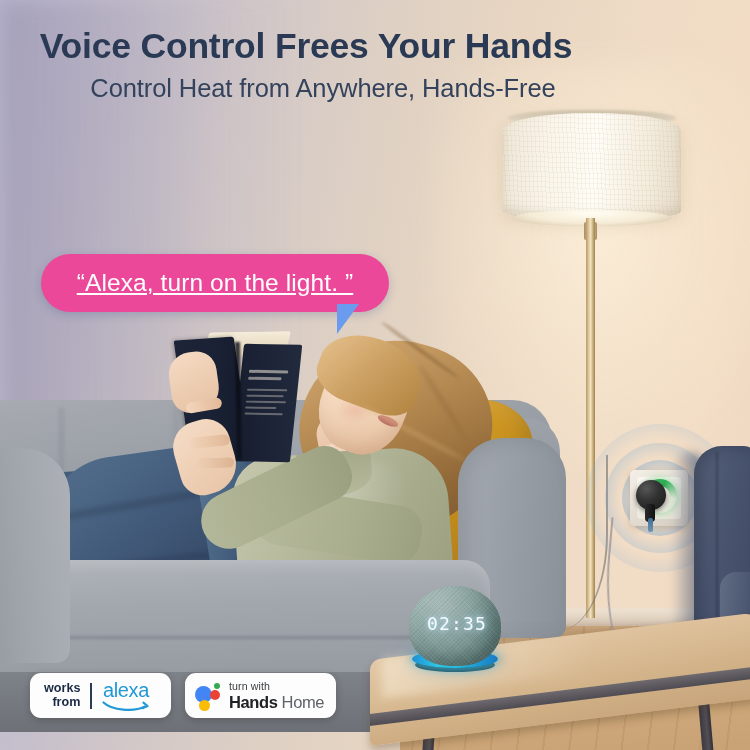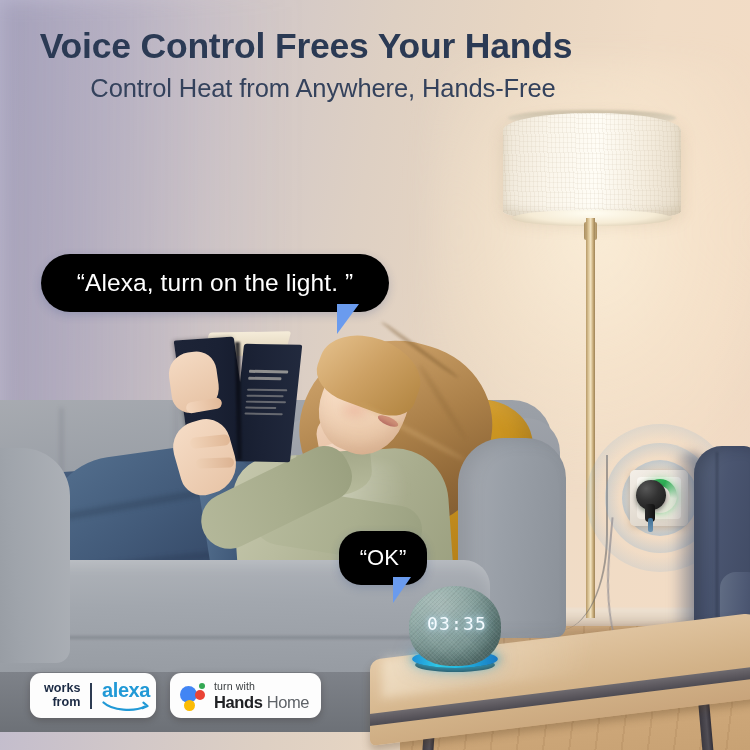--- a/index.html
+++ b/index.html
@@ -531,25 +531,26 @@
   }
   .plug-cable-tip {
     position:absolute; left:648px; top:518px; width:5px; height:14px;
     background:linear-gradient(180deg,#3d6f96,#6f95b3);
     border-radius:2px;
   }
 
   
   .bubble {
     position:absolute;
-    background:#000000;
+    background:#ec4899;
     color:#ffffff;
     border-radius:26px;
     display:flex; align-items:center; justify-content:center;
     box-shadow:0 3px 10px rgba(40,70,130,.22);
+    text-decoration:underline;
   }
   .bubble-alexa {
     left:41px; top:254px; width:348px; height:58px;
     border-radius:29px;
     font-size:24.5px;
     letter-spacing:.1px;
   }
   .bubble-alexa::after {
     content:""; position:absolute;
     left:296px; top:50px;
@@ -593,34 +594,34 @@
     position:absolute; left:30px; top:673px;
     display:flex; align-items:center; gap:14px;
   }
   .badge {
     background:#fdfdfd;
     border-radius:11px;
     height:45px;
     display:flex; align-items:center;
     box-shadow:0 2px 7px rgba(40,30,25,.28);
   }
-  .badge-alexa { padding:0 6px 0 14px; gap:10px; }
+  .badge-alexa { padding:0 21px 0 14px; gap:10px; }
   .works-with {
     font-size:12.6px; font-weight:bold; line-height:1.07;
     color:#1b2a44; text-align:right;
   }
   .badge-divider {
     width:1.6px; height:26px; background:#2d3b52;
   }
   .alexa-wordmark {
     display:flex; flex-direction:column; align-items:center; gap:1px;
   }
   .alexa-word {
     font-size:20px; color:#2199d6; letter-spacing:-.4px; line-height:1;
-    font-weight:bold;
+    font-weight:normal;
   }
   .badge-google { padding:0 12px 0 10px; gap:8px; }
   .g-dots { position:relative; width:26px; height:28px; }
   .g-dot { position:absolute; border-radius:50%; }
   .g-blue   { left:0;   top:4px;  width:17px; height:17px; background:#4285f4; }
   .g-green  { left:19px;top:1px;  width:6px;  height:6px;  background:#34a853; }
   .g-red    { left:15px;top:8px;  width:10px; height:10px; background:#ea4335; }
   .g-yellow { left:4px; top:18px; width:11px; height:11px; background:#fbbc05; }
   .g-text { display:flex; flex-direction:column; line-height:1; }
   .g-works { font-size:10.6px; color:#3c4043; margin-bottom:2px; letter-spacing:.1px; }
@@ -732,27 +733,24 @@
   <div class="table-leg-b"></div>
   <div class="table-top"></div>
   <div class="table-top-sheen"></div>
   <div class="table-edge"></div>
 
   <div class="echo-shadow"></div>
   <div class="echo-ring-base"></div>
   <div class="echo-ring"></div>
   <div class="echo-body"></div>
   <div class="echo-fabric"></div>
-  <div class="echo-clock">03:35</div>
+  <div class="echo-clock">02:35</div>
 
   <div class="bubble bubble-alexa">
     <span>“Alexa, turn on the light. ”</span>
-  </div>
-  <div class="bubble bubble-ok">
-    <span>“OK”</span>
   </div>
 
   <div class="headline">Voice Control Frees Your Hands</div>
   <div class="subheadline">Control Heat from Anywhere, Hands-Free</div>
 
   <div class="badges">
 
     <div class="badge badge-alexa">
       <div class="works-with">
         <div>works</div>

